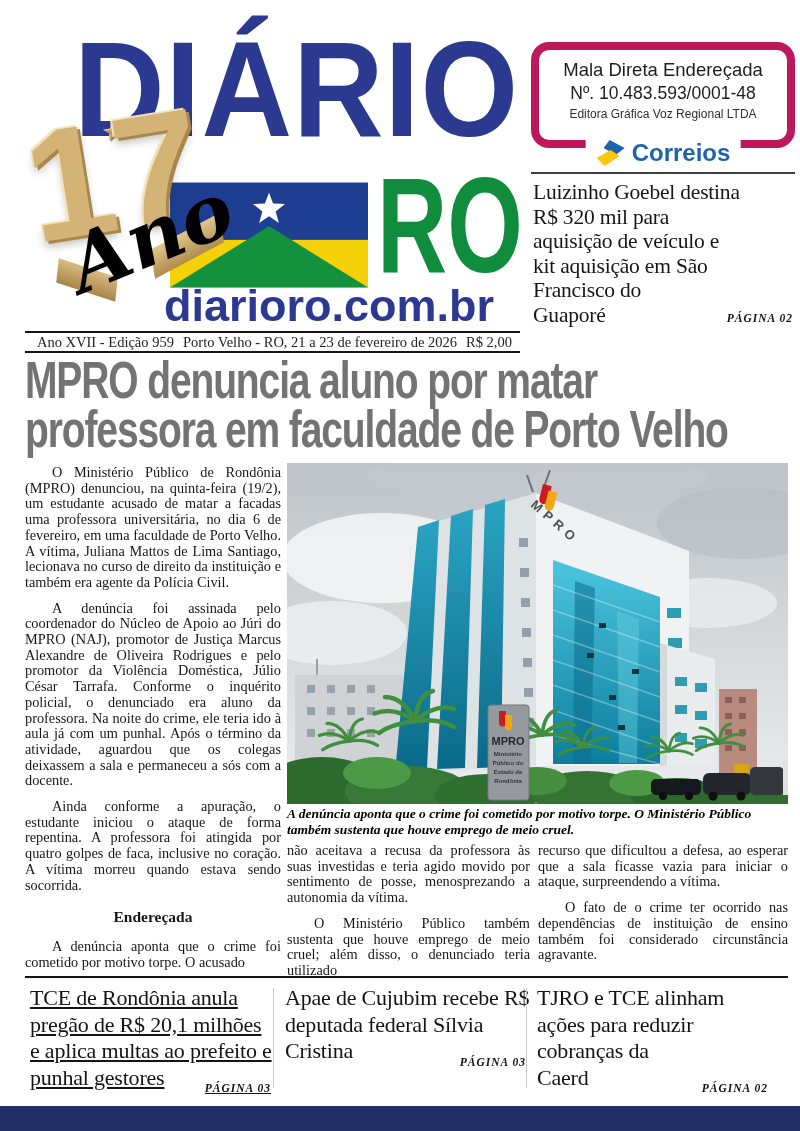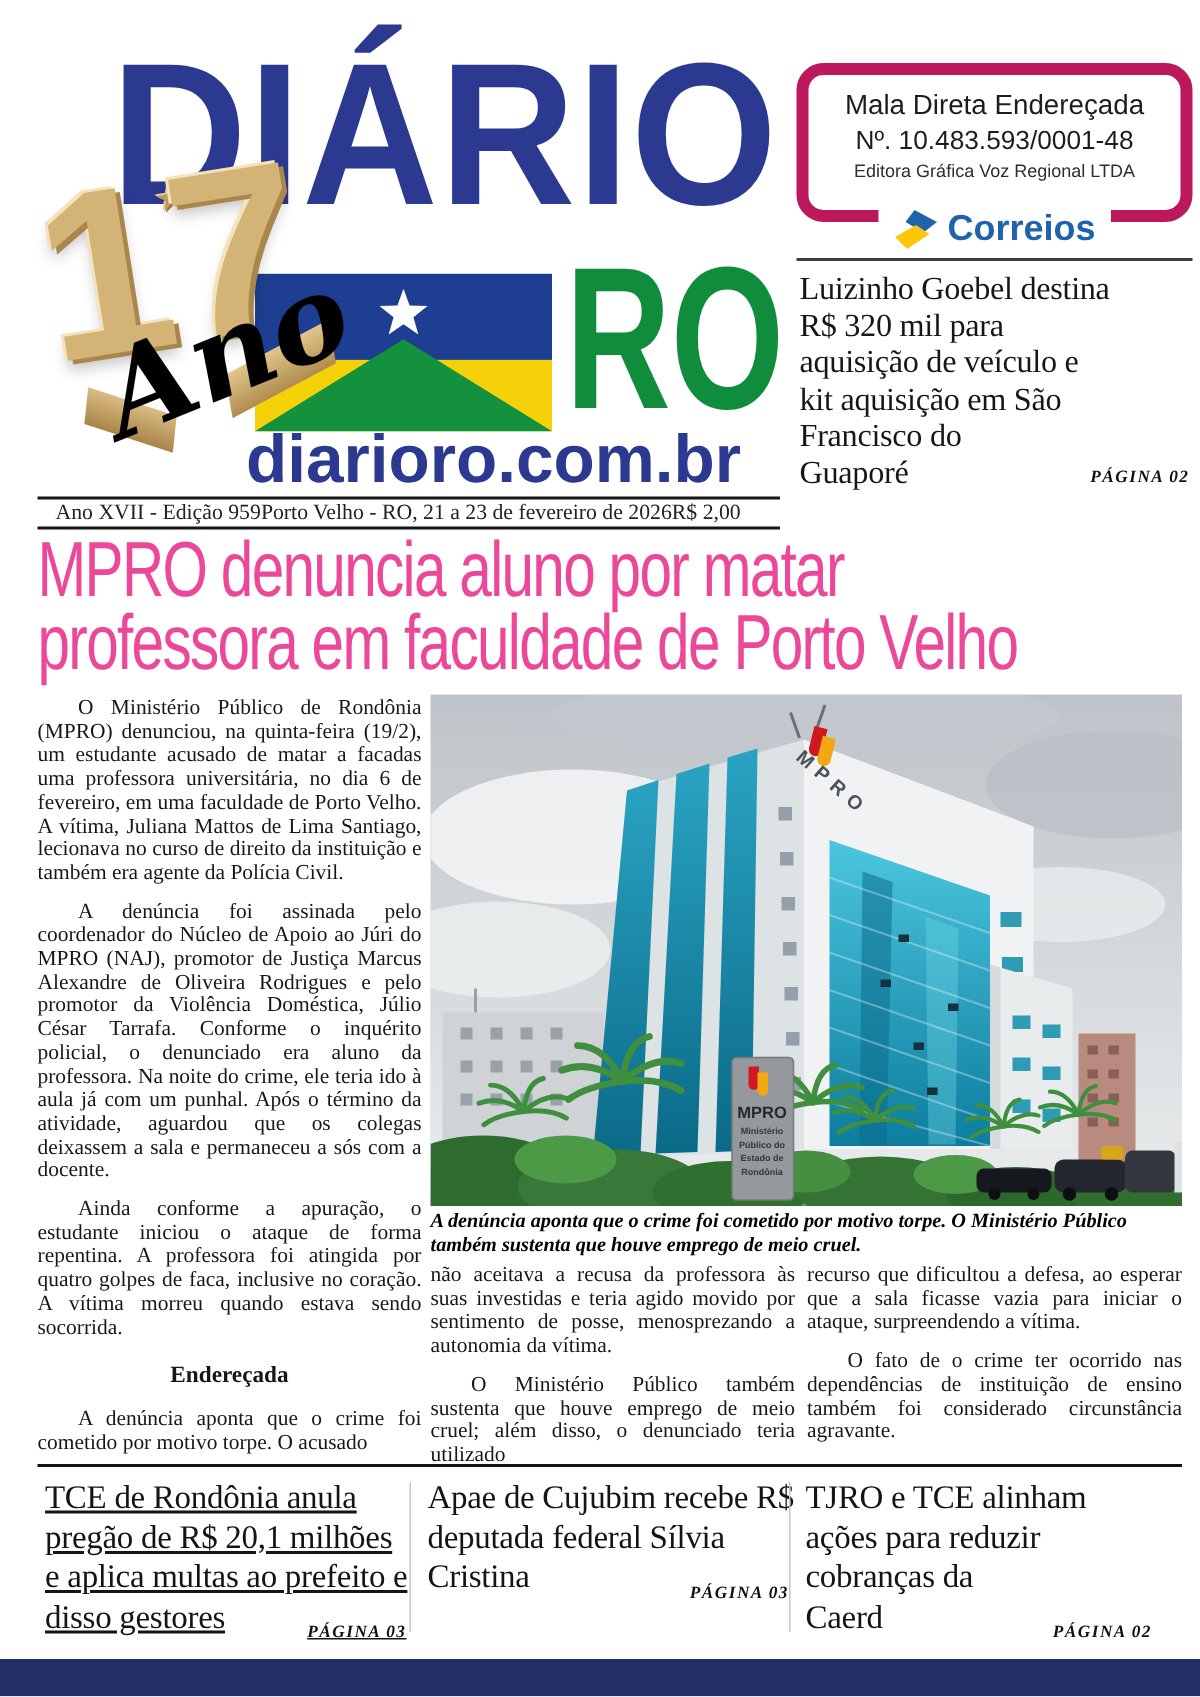--- a/index.html
+++ b/index.html
@@ -44,26 +44,26 @@
 
   
   .sidebar-story{left:533px;top:180px;width:262px;height:152px;
                  font-size:21.5px;line-height:24.5px;color:#161616;letter-spacing:-.2px;}
   .pageref{font-weight:bold;font-style:italic;font-size:11.5px;letter-spacing:1px;color:#111;}
   .sidebar-story .pageref{position:absolute;right:2px;bottom:2px;}
 
   
   .dateline{left:25px;top:331px;width:495px;height:22px;box-sizing:border-box;
             border-top:2px solid #161616;border-bottom:2px solid #161616;
-            display:flex;align-items:center;
+            display:flex;align-items:center;justify-content:space-between;
             font-size:14.5px;color:#222;padding:0 8px 0 12px;}
 
   
   .lead-headline{left:25px;top:356px;width:770px;font-family:"Liberation Sans",sans-serif;
-                 font-weight:normal;font-size:52px;line-height:49px;color:#ec4899;letter-spacing:-1.5px;}
+                 font-weight:bold;font-size:52px;line-height:49px;color:#737373;letter-spacing:-1.5px;}
   .cond{display:inline-block;transform:scaleX(.75);transform-origin:0 60%;white-space:nowrap;}
 
   
   .bodycol{text-align:justify;font-size:14.3px;line-height:15.7px;color:#161616;}
   .bodycol p{margin:0 0 10px;}
   .bodycol p.ind{text-indent:27px;}
   .col1{left:25px;top:465px;width:256px;}
   .col2{left:287px;top:843px;width:243px;}
   .col3{left:538px;top:843px;width:250px;}
   .subhead{text-align:center;font-weight:bold;font-size:15.5px;margin:16px 0 14px;}
@@ -366,21 +366,21 @@
     <p>não aceitava a recusa da professora às suas investidas e teria agido movido por sentimento de posse, menosprezando a autonomia da vítima.</p>
     <p class="ind">O Ministério Público também sustenta que houve emprego de meio cruel; além disso, o denunciado teria utilizado</p>
   </div>
 
   <div class="abs article-rule"></div>
 
   <div class="abs bstory bs1">
     <div>TCE de Rondônia anula</div>
     <div>pregão de R$ 20,1 milhões</div>
     <div>e aplica multas ao prefeito e</div>
-    <div>disso gestores</div>
+    <div>punhal gestores</div>
     <span class="pageref">PÁGINA 03</span>
   </div>
   <div class="abs vdiv vd1"></div>
   <div class="abs bstory bs2">
     <div>Apae de Cujubim recebe R$</div>
     <div>deputada federal Sílvia</div>
     <div>Cristina</div>
     <span class="pageref">PÁGINA 03</span>
   </div>
   <div class="abs vdiv vd2"></div>

